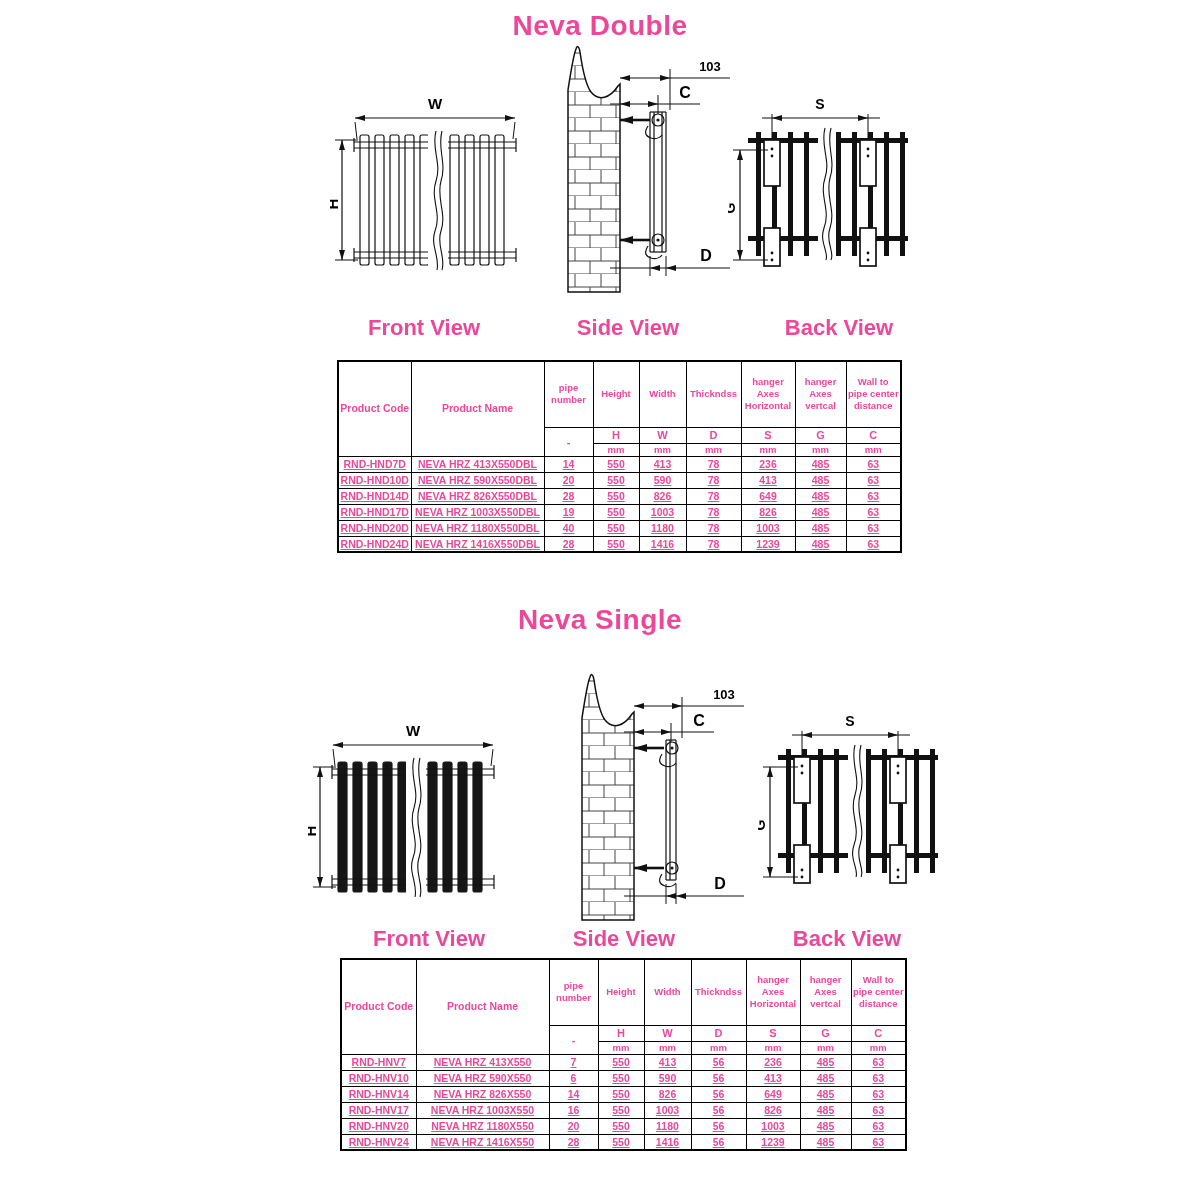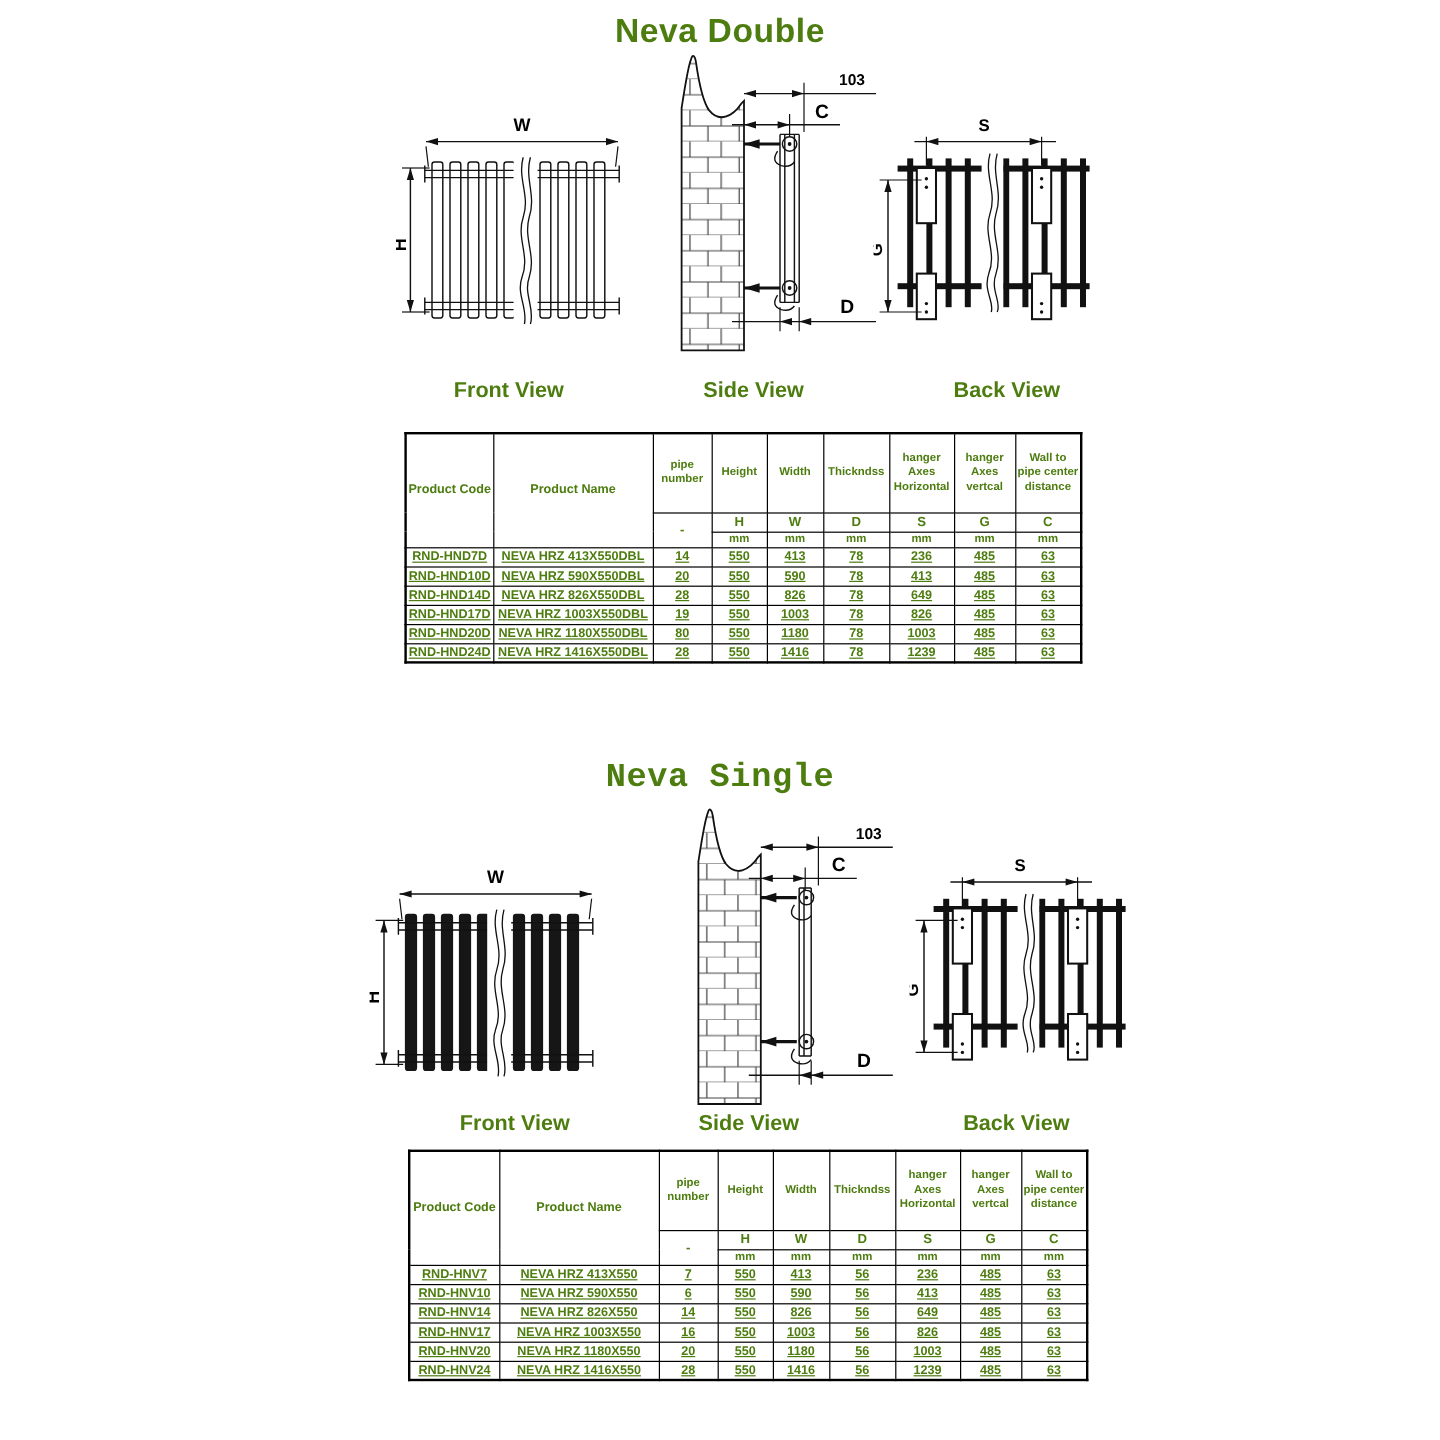--- a/index.html
+++ b/index.html
@@ -1,20 +1,20 @@
 <!DOCTYPE html>
 <html><head>
 <meta charset="utf-8">
 <style>
   html,body{margin:0;padding:0;background:#fff;}
   .page{position:relative;width:1200px;height:1200px;background:#fff;overflow:hidden;
-        font-family:"Liberation Sans",sans-serif;color:#4d7c0f;}
+        font-family:"Liberation Sans",sans-serif;color:#ec4899;}
   .sec-title{position:absolute;left:0;width:1200px;text-align:center;
              font-size:28px;font-weight:bold;letter-spacing:.5px;}
-  .view-label{position:absolute;transform:translateX(-50%);font-size:18px;font-weight:bold;white-space:nowrap;}
+  .view-label{position:absolute;transform:translateX(-50%);font-size:22px;font-weight:bold;white-space:nowrap;}
   .drawing{position:absolute;}
 
   
   svg .ln{stroke:#111;stroke-width:1.2;fill:none;}
   svg .thin{stroke:#111;stroke-width:1;fill:none;}
   svg .thick{stroke:#111;stroke-width:2.6;fill:none;}
   svg .arrow{fill:#111;stroke:none;}
   svg text{font-family:"Liberation Sans",sans-serif;font-weight:bold;fill:#000;}
   .slat{fill:#fff;stroke:#111;stroke-width:1.2;}
   .sec-single .slat{fill:#161616;stroke:#161616;}
@@ -260,21 +260,21 @@
             <td>550</td>
             <td>1003</td>
             <td>78</td>
             <td>826</td>
             <td>485</td>
             <td>63</td>
           </tr>
           <tr>
             <td>RND-HND20D</td>
             <td>NEVA HRZ 1180X550DBL</td>
-            <td>80</td>
+            <td>40</td>
             <td>550</td>
             <td>1180</td>
             <td>78</td>
             <td>1003</td>
             <td>485</td>
             <td>63</td>
           </tr>
           <tr>
             <td>RND-HND24D</td>
             <td>NEVA HRZ 1416X550DBL</td>
@@ -284,21 +284,21 @@
             <td>78</td>
             <td>1239</td>
             <td>485</td>
             <td>63</td>
           </tr>
         </tbody>
     </table>
   </div>
 
   <div class="sec-single">
-    <div class="sec-title" style="top:633px;font-family:Liberation Mono, monospace;">Neva Single</div>
+    <div class="sec-title" style="top:604px;">Neva Single</div>
 
     <div class="drawing" style="left:308px;top:712px;">
       <svg width="210" height="190" viewBox="0 0 210 190">
         <line class="ln" x1="25" y1="33" x2="185" y2="33"></line>
         <polygon class="arrow" points="25,33 35,30 35,36"></polygon>
         <polygon class="arrow" points="185,33 175,30 175,36"></polygon>
         <line class="thin" x1="25" y1="37" x2="27" y2="54"></line>
         <line class="thin" x1="185" y1="37" x2="183" y2="54"></line>
         <text x="105" y="24" font-size="15" text-anchor="middle">W</text>
         <line class="ln" x1="12" y1="55" x2="12" y2="175"></line>

